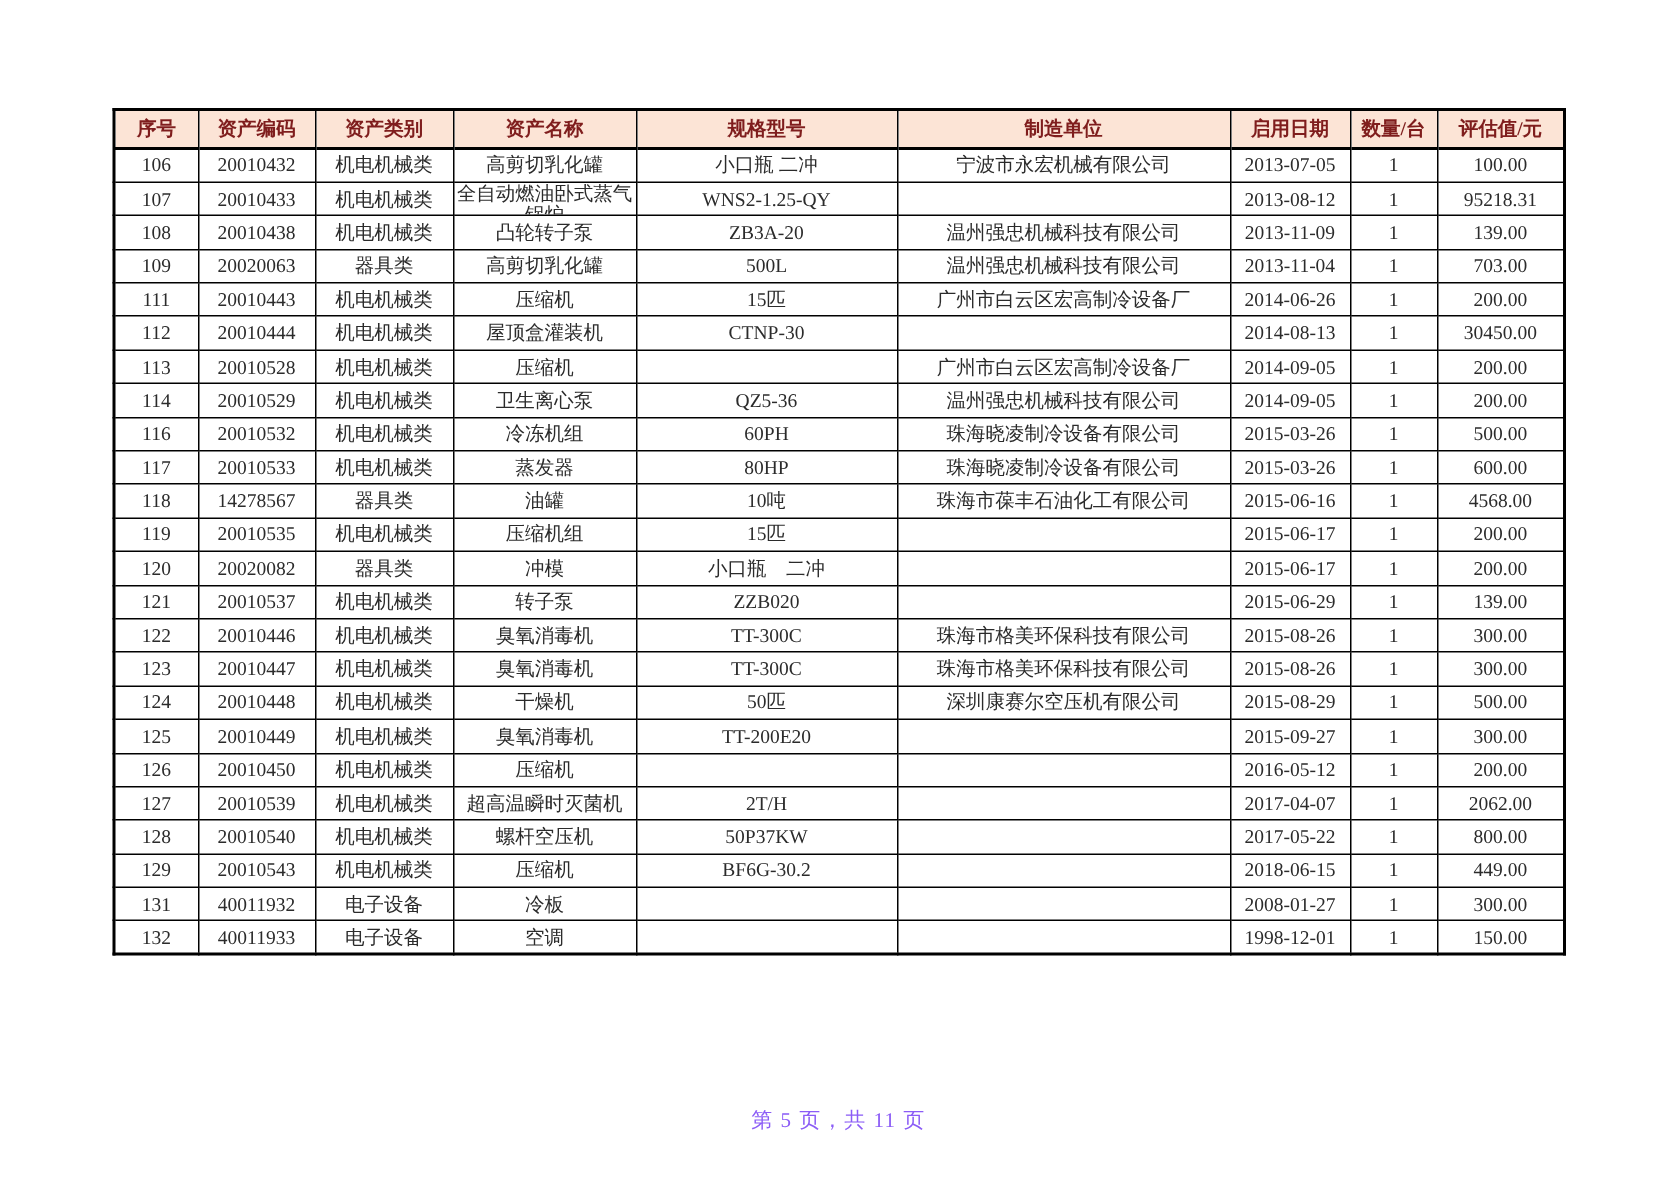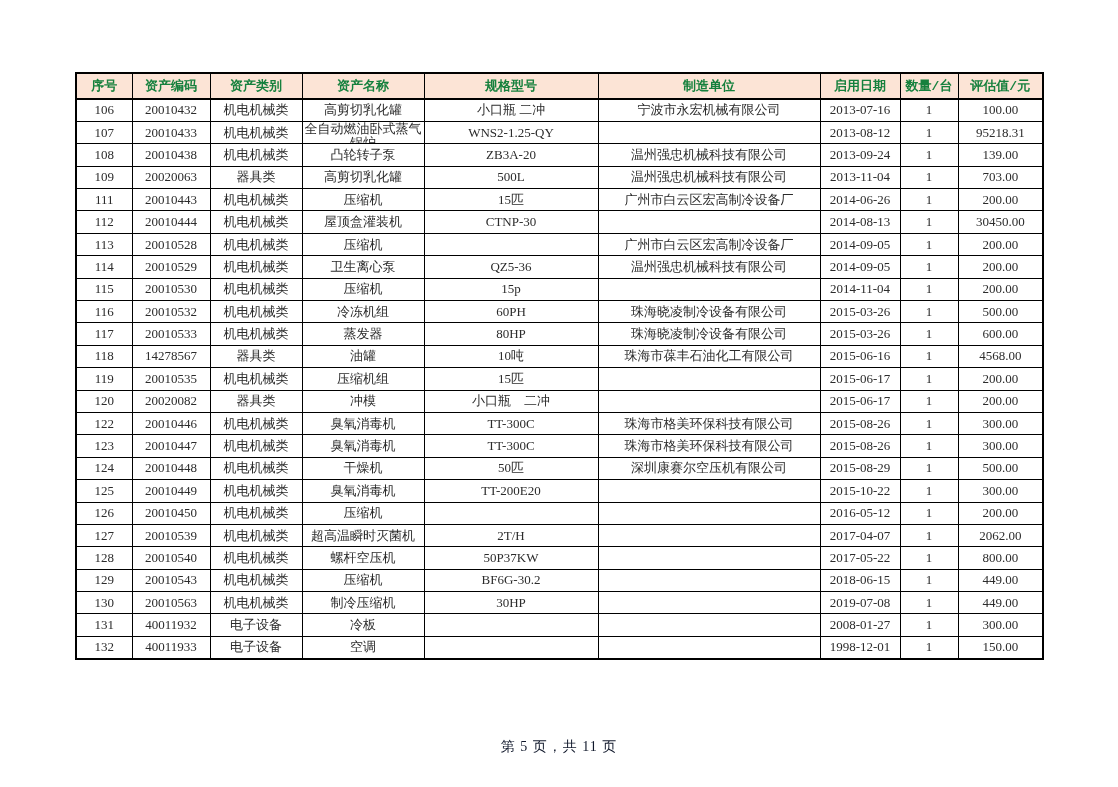--- a/index.html
+++ b/index.html
@@ -30,24 +30,24 @@
   table.asset-table td {
     border: 1px solid #000000;
     padding: 0 2px;
     text-align: center;
     vertical-align: middle;
     overflow: hidden;
   }
   table.asset-table thead th {
     background: #fce4d6;
     height: 24px;
-    font-family: Liberation Mono, monospace;
+    font-family: Liberation Serif, serif;
     font-weight: bold;
     font-size: 13px;
-    color: #15803d;
+    color: #7f1d1d;
     border-bottom-width: 2px;
   }
   table.asset-table tbody tr {
     height: 22.4px;
   }
   table.asset-table tbody td {
     font-size: 13px;
     color: #2b2b2b;
     font-weight: normal;
   }
@@ -57,21 +57,21 @@
     line-height: 14px;
     margin: 0 auto;
   }
   .footer {
     position: absolute;
     left: 0;
     top: 738px;
     width: 1118px;
     text-align: center;
     font-size: 14px;
-    color: #0f172a;
+    color: #8b5cf6;
     letter-spacing: 1px;
   }
 </style>
 </head>
 <body>
 
 <div class="page">
 
   <table class="asset-table">
     <colgroup>
@@ -112,21 +112,21 @@
           <td>
             <div class="cw">高剪切乳化罐</div>
           </td>
           <td>
             <div class="cw">小口瓶 二冲</div>
           </td>
           <td>
             <div class="cw">宁波市永宏机械有限公司</div>
           </td>
           <td>
-            <div class="cw">2013-07-16</div>
+            <div class="cw">2013-07-05</div>
           </td>
           <td>
             <div class="cw">1</div>
           </td>
           <td>
             <div class="cw">100.00</div>
           </td>
         </tr>
         <tr>
           <td>
@@ -170,21 +170,21 @@
           <td>
             <div class="cw">凸轮转子泵</div>
           </td>
           <td>
             <div class="cw">ZB3A-20</div>
           </td>
           <td>
             <div class="cw">温州强忠机械科技有限公司</div>
           </td>
           <td>
-            <div class="cw">2013-09-24</div>
+            <div class="cw">2013-11-09</div>
           </td>
           <td>
             <div class="cw">1</div>
           </td>
           <td>
             <div class="cw">139.00</div>
           </td>
         </tr>
         <tr>
           <td>
@@ -326,445 +326,416 @@
           </td>
           <td>
             <div class="cw">1</div>
           </td>
           <td>
             <div class="cw">200.00</div>
           </td>
         </tr>
         <tr>
           <td>
-            <div class="cw">115</div>
-          </td>
-          <td>
-            <div class="cw">20010530</div>
+            <div class="cw">116</div>
+          </td>
+          <td>
+            <div class="cw">20010532</div>
+          </td>
+          <td>
+            <div class="cw">机电机械类</div>
+          </td>
+          <td>
+            <div class="cw">冷冻机组</div>
+          </td>
+          <td>
+            <div class="cw">60PH</div>
+          </td>
+          <td>
+            <div class="cw">珠海晓凌制冷设备有限公司</div>
+          </td>
+          <td>
+            <div class="cw">2015-03-26</div>
+          </td>
+          <td>
+            <div class="cw">1</div>
+          </td>
+          <td>
+            <div class="cw">500.00</div>
+          </td>
+        </tr>
+        <tr>
+          <td>
+            <div class="cw">117</div>
+          </td>
+          <td>
+            <div class="cw">20010533</div>
+          </td>
+          <td>
+            <div class="cw">机电机械类</div>
+          </td>
+          <td>
+            <div class="cw">蒸发器</div>
+          </td>
+          <td>
+            <div class="cw">80HP</div>
+          </td>
+          <td>
+            <div class="cw">珠海晓凌制冷设备有限公司</div>
+          </td>
+          <td>
+            <div class="cw">2015-03-26</div>
+          </td>
+          <td>
+            <div class="cw">1</div>
+          </td>
+          <td>
+            <div class="cw">600.00</div>
+          </td>
+        </tr>
+        <tr>
+          <td>
+            <div class="cw">118</div>
+          </td>
+          <td>
+            <div class="cw">14278567</div>
+          </td>
+          <td>
+            <div class="cw">器具类</div>
+          </td>
+          <td>
+            <div class="cw">油罐</div>
+          </td>
+          <td>
+            <div class="cw">10吨</div>
+          </td>
+          <td>
+            <div class="cw">珠海市葆丰石油化工有限公司</div>
+          </td>
+          <td>
+            <div class="cw">2015-06-16</div>
+          </td>
+          <td>
+            <div class="cw">1</div>
+          </td>
+          <td>
+            <div class="cw">4568.00</div>
+          </td>
+        </tr>
+        <tr>
+          <td>
+            <div class="cw">119</div>
+          </td>
+          <td>
+            <div class="cw">20010535</div>
+          </td>
+          <td>
+            <div class="cw">机电机械类</div>
+          </td>
+          <td>
+            <div class="cw">压缩机组</div>
+          </td>
+          <td>
+            <div class="cw">15匹</div>
+          </td>
+          <td>
+            <div class="cw"></div>
+          </td>
+          <td>
+            <div class="cw">2015-06-17</div>
+          </td>
+          <td>
+            <div class="cw">1</div>
+          </td>
+          <td>
+            <div class="cw">200.00</div>
+          </td>
+        </tr>
+        <tr>
+          <td>
+            <div class="cw">120</div>
+          </td>
+          <td>
+            <div class="cw">20020082</div>
+          </td>
+          <td>
+            <div class="cw">器具类</div>
+          </td>
+          <td>
+            <div class="cw">冲模</div>
+          </td>
+          <td>
+            <div class="cw">小口瓶　二冲</div>
+          </td>
+          <td>
+            <div class="cw"></div>
+          </td>
+          <td>
+            <div class="cw">2015-06-17</div>
+          </td>
+          <td>
+            <div class="cw">1</div>
+          </td>
+          <td>
+            <div class="cw">200.00</div>
+          </td>
+        </tr>
+        <tr>
+          <td>
+            <div class="cw">121</div>
+          </td>
+          <td>
+            <div class="cw">20010537</div>
+          </td>
+          <td>
+            <div class="cw">机电机械类</div>
+          </td>
+          <td>
+            <div class="cw">转子泵</div>
+          </td>
+          <td>
+            <div class="cw">ZZB020</div>
+          </td>
+          <td>
+            <div class="cw"></div>
+          </td>
+          <td>
+            <div class="cw">2015-06-29</div>
+          </td>
+          <td>
+            <div class="cw">1</div>
+          </td>
+          <td>
+            <div class="cw">139.00</div>
+          </td>
+        </tr>
+        <tr>
+          <td>
+            <div class="cw">122</div>
+          </td>
+          <td>
+            <div class="cw">20010446</div>
+          </td>
+          <td>
+            <div class="cw">机电机械类</div>
+          </td>
+          <td>
+            <div class="cw">臭氧消毒机</div>
+          </td>
+          <td>
+            <div class="cw">TT-300C</div>
+          </td>
+          <td>
+            <div class="cw">珠海市格美环保科技有限公司</div>
+          </td>
+          <td>
+            <div class="cw">2015-08-26</div>
+          </td>
+          <td>
+            <div class="cw">1</div>
+          </td>
+          <td>
+            <div class="cw">300.00</div>
+          </td>
+        </tr>
+        <tr>
+          <td>
+            <div class="cw">123</div>
+          </td>
+          <td>
+            <div class="cw">20010447</div>
+          </td>
+          <td>
+            <div class="cw">机电机械类</div>
+          </td>
+          <td>
+            <div class="cw">臭氧消毒机</div>
+          </td>
+          <td>
+            <div class="cw">TT-300C</div>
+          </td>
+          <td>
+            <div class="cw">珠海市格美环保科技有限公司</div>
+          </td>
+          <td>
+            <div class="cw">2015-08-26</div>
+          </td>
+          <td>
+            <div class="cw">1</div>
+          </td>
+          <td>
+            <div class="cw">300.00</div>
+          </td>
+        </tr>
+        <tr>
+          <td>
+            <div class="cw">124</div>
+          </td>
+          <td>
+            <div class="cw">20010448</div>
+          </td>
+          <td>
+            <div class="cw">机电机械类</div>
+          </td>
+          <td>
+            <div class="cw">干燥机</div>
+          </td>
+          <td>
+            <div class="cw">50匹</div>
+          </td>
+          <td>
+            <div class="cw">深圳康赛尔空压机有限公司</div>
+          </td>
+          <td>
+            <div class="cw">2015-08-29</div>
+          </td>
+          <td>
+            <div class="cw">1</div>
+          </td>
+          <td>
+            <div class="cw">500.00</div>
+          </td>
+        </tr>
+        <tr>
+          <td>
+            <div class="cw">125</div>
+          </td>
+          <td>
+            <div class="cw">20010449</div>
+          </td>
+          <td>
+            <div class="cw">机电机械类</div>
+          </td>
+          <td>
+            <div class="cw">臭氧消毒机</div>
+          </td>
+          <td>
+            <div class="cw">TT-200E20</div>
+          </td>
+          <td>
+            <div class="cw"></div>
+          </td>
+          <td>
+            <div class="cw">2015-09-27</div>
+          </td>
+          <td>
+            <div class="cw">1</div>
+          </td>
+          <td>
+            <div class="cw">300.00</div>
+          </td>
+        </tr>
+        <tr>
+          <td>
+            <div class="cw">126</div>
+          </td>
+          <td>
+            <div class="cw">20010450</div>
           </td>
           <td>
             <div class="cw">机电机械类</div>
           </td>
           <td>
             <div class="cw">压缩机</div>
           </td>
           <td>
-            <div class="cw">15p</div>
-          </td>
-          <td>
-            <div class="cw"></div>
-          </td>
-          <td>
-            <div class="cw">2014-11-04</div>
+            <div class="cw"></div>
+          </td>
+          <td>
+            <div class="cw"></div>
+          </td>
+          <td>
+            <div class="cw">2016-05-12</div>
           </td>
           <td>
             <div class="cw">1</div>
           </td>
           <td>
             <div class="cw">200.00</div>
           </td>
         </tr>
         <tr>
           <td>
-            <div class="cw">116</div>
-          </td>
-          <td>
-            <div class="cw">20010532</div>
-          </td>
-          <td>
-            <div class="cw">机电机械类</div>
-          </td>
-          <td>
-            <div class="cw">冷冻机组</div>
-          </td>
-          <td>
-            <div class="cw">60PH</div>
-          </td>
-          <td>
-            <div class="cw">珠海晓凌制冷设备有限公司</div>
-          </td>
-          <td>
-            <div class="cw">2015-03-26</div>
-          </td>
-          <td>
-            <div class="cw">1</div>
-          </td>
-          <td>
-            <div class="cw">500.00</div>
-          </td>
-        </tr>
-        <tr>
-          <td>
-            <div class="cw">117</div>
-          </td>
-          <td>
-            <div class="cw">20010533</div>
-          </td>
-          <td>
-            <div class="cw">机电机械类</div>
-          </td>
-          <td>
-            <div class="cw">蒸发器</div>
-          </td>
-          <td>
-            <div class="cw">80HP</div>
-          </td>
-          <td>
-            <div class="cw">珠海晓凌制冷设备有限公司</div>
-          </td>
-          <td>
-            <div class="cw">2015-03-26</div>
-          </td>
-          <td>
-            <div class="cw">1</div>
-          </td>
-          <td>
-            <div class="cw">600.00</div>
-          </td>
-        </tr>
-        <tr>
-          <td>
-            <div class="cw">118</div>
-          </td>
-          <td>
-            <div class="cw">14278567</div>
-          </td>
-          <td>
-            <div class="cw">器具类</div>
-          </td>
-          <td>
-            <div class="cw">油罐</div>
-          </td>
-          <td>
-            <div class="cw">10吨</div>
-          </td>
-          <td>
-            <div class="cw">珠海市葆丰石油化工有限公司</div>
-          </td>
-          <td>
-            <div class="cw">2015-06-16</div>
-          </td>
-          <td>
-            <div class="cw">1</div>
-          </td>
-          <td>
-            <div class="cw">4568.00</div>
-          </td>
-        </tr>
-        <tr>
-          <td>
-            <div class="cw">119</div>
-          </td>
-          <td>
-            <div class="cw">20010535</div>
-          </td>
-          <td>
-            <div class="cw">机电机械类</div>
-          </td>
-          <td>
-            <div class="cw">压缩机组</div>
-          </td>
-          <td>
-            <div class="cw">15匹</div>
-          </td>
-          <td>
-            <div class="cw"></div>
-          </td>
-          <td>
-            <div class="cw">2015-06-17</div>
-          </td>
-          <td>
-            <div class="cw">1</div>
-          </td>
-          <td>
-            <div class="cw">200.00</div>
-          </td>
-        </tr>
-        <tr>
-          <td>
-            <div class="cw">120</div>
-          </td>
-          <td>
-            <div class="cw">20020082</div>
-          </td>
-          <td>
-            <div class="cw">器具类</div>
-          </td>
-          <td>
-            <div class="cw">冲模</div>
-          </td>
-          <td>
-            <div class="cw">小口瓶　二冲</div>
-          </td>
-          <td>
-            <div class="cw"></div>
-          </td>
-          <td>
-            <div class="cw">2015-06-17</div>
-          </td>
-          <td>
-            <div class="cw">1</div>
-          </td>
-          <td>
-            <div class="cw">200.00</div>
-          </td>
-        </tr>
-        <tr>
-          <td>
-            <div class="cw">122</div>
-          </td>
-          <td>
-            <div class="cw">20010446</div>
-          </td>
-          <td>
-            <div class="cw">机电机械类</div>
-          </td>
-          <td>
-            <div class="cw">臭氧消毒机</div>
-          </td>
-          <td>
-            <div class="cw">TT-300C</div>
-          </td>
-          <td>
-            <div class="cw">珠海市格美环保科技有限公司</div>
-          </td>
-          <td>
-            <div class="cw">2015-08-26</div>
-          </td>
-          <td>
-            <div class="cw">1</div>
-          </td>
-          <td>
-            <div class="cw">300.00</div>
-          </td>
-        </tr>
-        <tr>
-          <td>
-            <div class="cw">123</div>
-          </td>
-          <td>
-            <div class="cw">20010447</div>
-          </td>
-          <td>
-            <div class="cw">机电机械类</div>
-          </td>
-          <td>
-            <div class="cw">臭氧消毒机</div>
-          </td>
-          <td>
-            <div class="cw">TT-300C</div>
-          </td>
-          <td>
-            <div class="cw">珠海市格美环保科技有限公司</div>
-          </td>
-          <td>
-            <div class="cw">2015-08-26</div>
-          </td>
-          <td>
-            <div class="cw">1</div>
-          </td>
-          <td>
-            <div class="cw">300.00</div>
-          </td>
-        </tr>
-        <tr>
-          <td>
-            <div class="cw">124</div>
-          </td>
-          <td>
-            <div class="cw">20010448</div>
-          </td>
-          <td>
-            <div class="cw">机电机械类</div>
-          </td>
-          <td>
-            <div class="cw">干燥机</div>
-          </td>
-          <td>
-            <div class="cw">50匹</div>
-          </td>
-          <td>
-            <div class="cw">深圳康赛尔空压机有限公司</div>
-          </td>
-          <td>
-            <div class="cw">2015-08-29</div>
-          </td>
-          <td>
-            <div class="cw">1</div>
-          </td>
-          <td>
-            <div class="cw">500.00</div>
-          </td>
-        </tr>
-        <tr>
-          <td>
-            <div class="cw">125</div>
-          </td>
-          <td>
-            <div class="cw">20010449</div>
-          </td>
-          <td>
-            <div class="cw">机电机械类</div>
-          </td>
-          <td>
-            <div class="cw">臭氧消毒机</div>
-          </td>
-          <td>
-            <div class="cw">TT-200E20</div>
-          </td>
-          <td>
-            <div class="cw"></div>
-          </td>
-          <td>
-            <div class="cw">2015-10-22</div>
-          </td>
-          <td>
-            <div class="cw">1</div>
-          </td>
-          <td>
-            <div class="cw">300.00</div>
-          </td>
-        </tr>
-        <tr>
-          <td>
-            <div class="cw">126</div>
-          </td>
-          <td>
-            <div class="cw">20010450</div>
+            <div class="cw">127</div>
+          </td>
+          <td>
+            <div class="cw">20010539</div>
+          </td>
+          <td>
+            <div class="cw">机电机械类</div>
+          </td>
+          <td>
+            <div class="cw">超高温瞬时灭菌机</div>
+          </td>
+          <td>
+            <div class="cw">2T/H</div>
+          </td>
+          <td>
+            <div class="cw"></div>
+          </td>
+          <td>
+            <div class="cw">2017-04-07</div>
+          </td>
+          <td>
+            <div class="cw">1</div>
+          </td>
+          <td>
+            <div class="cw">2062.00</div>
+          </td>
+        </tr>
+        <tr>
+          <td>
+            <div class="cw">128</div>
+          </td>
+          <td>
+            <div class="cw">20010540</div>
+          </td>
+          <td>
+            <div class="cw">机电机械类</div>
+          </td>
+          <td>
+            <div class="cw">螺杆空压机</div>
+          </td>
+          <td>
+            <div class="cw">50P37KW</div>
+          </td>
+          <td>
+            <div class="cw"></div>
+          </td>
+          <td>
+            <div class="cw">2017-05-22</div>
+          </td>
+          <td>
+            <div class="cw">1</div>
+          </td>
+          <td>
+            <div class="cw">800.00</div>
+          </td>
+        </tr>
+        <tr>
+          <td>
+            <div class="cw">129</div>
+          </td>
+          <td>
+            <div class="cw">20010543</div>
           </td>
           <td>
             <div class="cw">机电机械类</div>
           </td>
           <td>
             <div class="cw">压缩机</div>
           </td>
           <td>
-            <div class="cw"></div>
-          </td>
-          <td>
-            <div class="cw"></div>
-          </td>
-          <td>
-            <div class="cw">2016-05-12</div>
-          </td>
-          <td>
-            <div class="cw">1</div>
-          </td>
-          <td>
-            <div class="cw">200.00</div>
-          </td>
-        </tr>
-        <tr>
-          <td>
-            <div class="cw">127</div>
-          </td>
-          <td>
-            <div class="cw">20010539</div>
-          </td>
-          <td>
-            <div class="cw">机电机械类</div>
-          </td>
-          <td>
-            <div class="cw">超高温瞬时灭菌机</div>
-          </td>
-          <td>
-            <div class="cw">2T/H</div>
-          </td>
-          <td>
-            <div class="cw"></div>
-          </td>
-          <td>
-            <div class="cw">2017-04-07</div>
-          </td>
-          <td>
-            <div class="cw">1</div>
-          </td>
-          <td>
-            <div class="cw">2062.00</div>
-          </td>
-        </tr>
-        <tr>
-          <td>
-            <div class="cw">128</div>
-          </td>
-          <td>
-            <div class="cw">20010540</div>
-          </td>
-          <td>
-            <div class="cw">机电机械类</div>
-          </td>
-          <td>
-            <div class="cw">螺杆空压机</div>
-          </td>
-          <td>
-            <div class="cw">50P37KW</div>
-          </td>
-          <td>
-            <div class="cw"></div>
-          </td>
-          <td>
-            <div class="cw">2017-05-22</div>
-          </td>
-          <td>
-            <div class="cw">1</div>
-          </td>
-          <td>
-            <div class="cw">800.00</div>
-          </td>
-        </tr>
-        <tr>
-          <td>
-            <div class="cw">129</div>
-          </td>
-          <td>
-            <div class="cw">20010543</div>
-          </td>
-          <td>
-            <div class="cw">机电机械类</div>
-          </td>
-          <td>
-            <div class="cw">压缩机</div>
-          </td>
-          <td>
             <div class="cw">BF6G-30.2</div>
           </td>
           <td>
             <div class="cw"></div>
           </td>
           <td>
             <div class="cw">2018-06-15</div>
-          </td>
-          <td>
-            <div class="cw">1</div>
-          </td>
-          <td>
-            <div class="cw">449.00</div>
-          </td>
-        </tr>
-        <tr>
-          <td>
-            <div class="cw">130</div>
-          </td>
-          <td>
-            <div class="cw">20010563</div>
-          </td>
-          <td>
-            <div class="cw">机电机械类</div>
-          </td>
-          <td>
-            <div class="cw">制冷压缩机</div>
-          </td>
-          <td>
-            <div class="cw">30HP</div>
-          </td>
-          <td>
-            <div class="cw"></div>
-          </td>
-          <td>
-            <div class="cw">2019-07-08</div>
           </td>
           <td>
             <div class="cw">1</div>
           </td>
           <td>
             <div class="cw">449.00</div>
           </td>
         </tr>
         <tr>
           <td>

